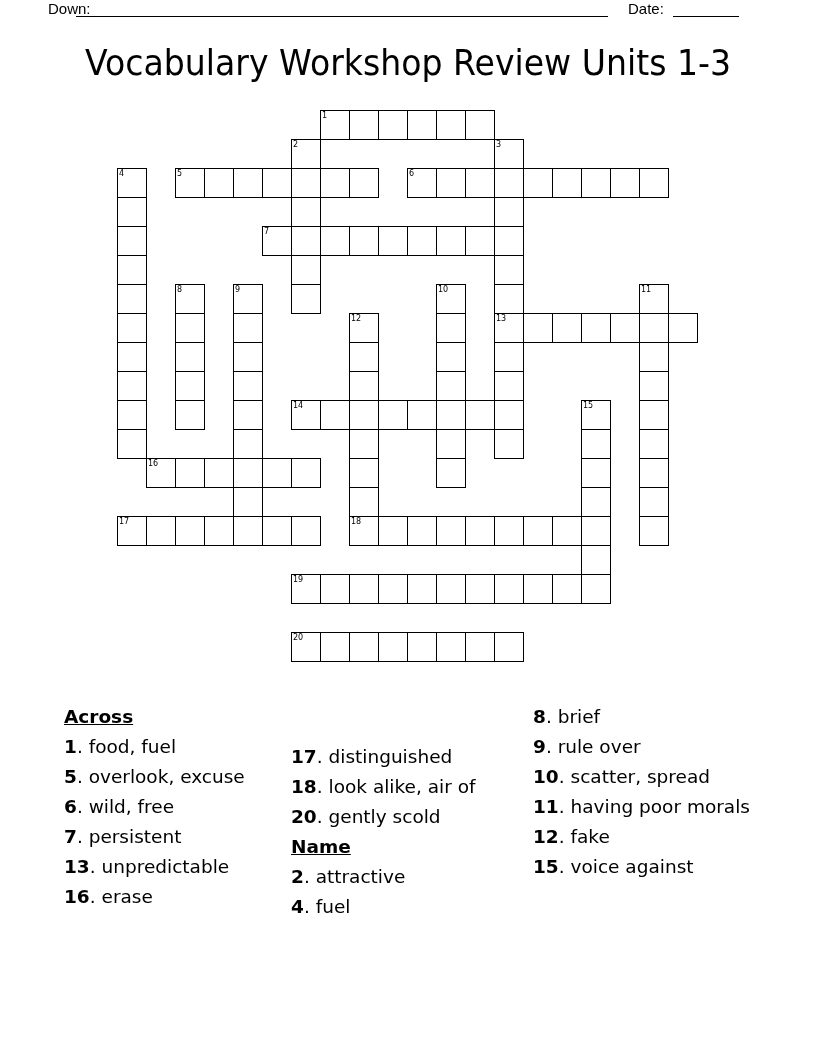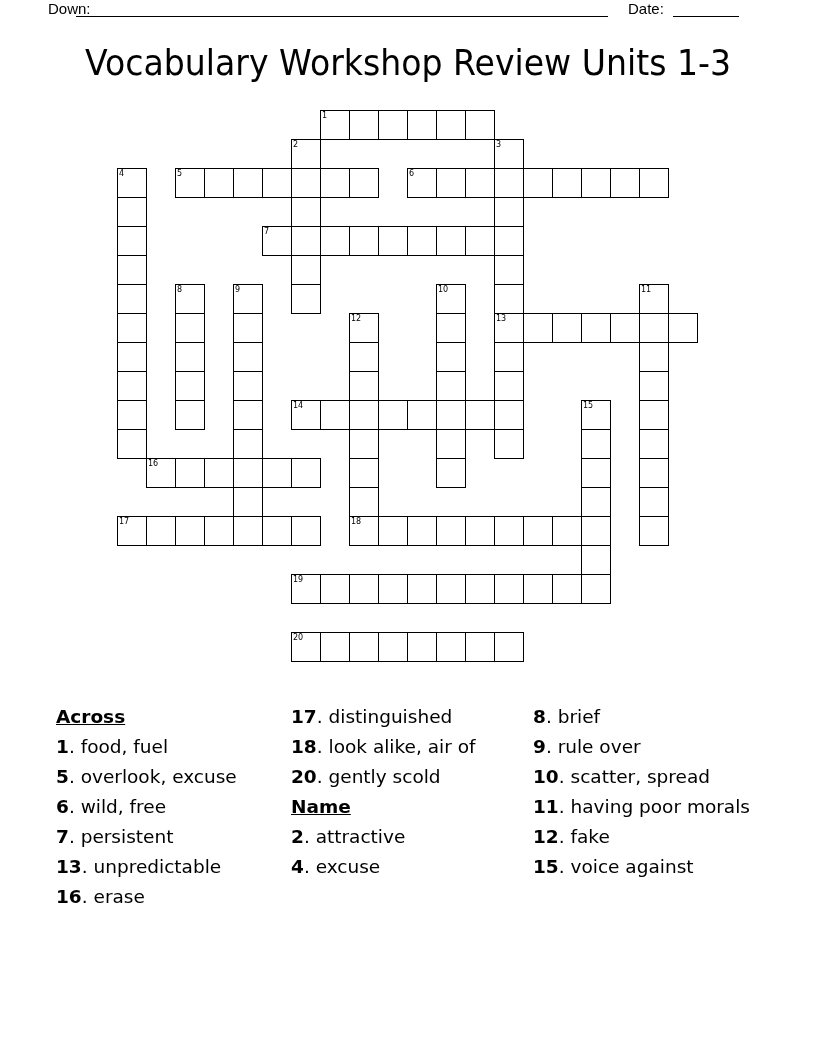--- a/index.html
+++ b/index.html
@@ -24,22 +24,22 @@
       border: 1.5px solid #000; background: #fff;
     }
     .cell .num {
       position: absolute; left: 1px; top: 0px; font-size: 8px; line-height: 9px;
       font-family: "DejaVu Sans", sans-serif; color: #000;
     }
     .clues {
       position: absolute; top: 702px; font-family: "DejaVu Sans", sans-serif;
       font-size: 18.5px; line-height: 30px;
     }
-    .clues.col1 { left: 56px; width: 240px; }
-    .clues.col2 { left: 291px; width: 240px; }
+    .clues.col1 { left: 64px; width: 240px; }
+    .clues.col2 { left: 291px; width: 240px; margin-top: 40px; }
     .clues.col3 { left: 533px; width: 230px; }
     .clue-heading { font-weight: bold; text-decoration: underline; }
     .clue { line-height: 30px; }
     .clue.wrap { line-height: 22px; padding-top: 4px; padding-bottom: 4px; }
     .clue .cnum { font-weight: bold; }
   </style>
 </head>
 <body>
 
 <div class="header-line">
@@ -248,21 +248,21 @@
   <div class="clue"><span class="cnum">13</span>. <span>unpredictable</span></div>
   <div class="clue"><span class="cnum">16</span>. <span>erase</span></div>
 </div>
 
 <div class="clues col2">
   <div class="clue"><span class="cnum">17</span>. <span>distinguished</span></div>
   <div class="clue"><span class="cnum">18</span>. <span>look alike, air of</span></div>
   <div class="clue"><span class="cnum">20</span>. <span>gently scold</span></div>
   <div class="clue-heading">Name</div>
   <div class="clue"><span class="cnum">2</span>. <span>attractive</span></div>
-  <div class="clue"><span class="cnum">4</span>. <span>excuse</span></div>
+  <div class="clue"><span class="cnum">4</span>. <span>fuel</span></div>
 </div>
 
 <div class="clues col3">
   <div class="clue"><span class="cnum">8</span>. <span>brief</span></div>
   <div class="clue"><span class="cnum">9</span>. <span>rule over</span></div>
   <div class="clue"><span class="cnum">10</span>. <span>scatter, spread</span></div>
   <div class="clue wrap"><span class="cnum">11</span>. <span>having poor morals</span></div>
   <div class="clue"><span class="cnum">12</span>. <span>fake</span></div>
   <div class="clue"><span class="cnum">15</span>. <span>voice against</span></div>
 </div>

